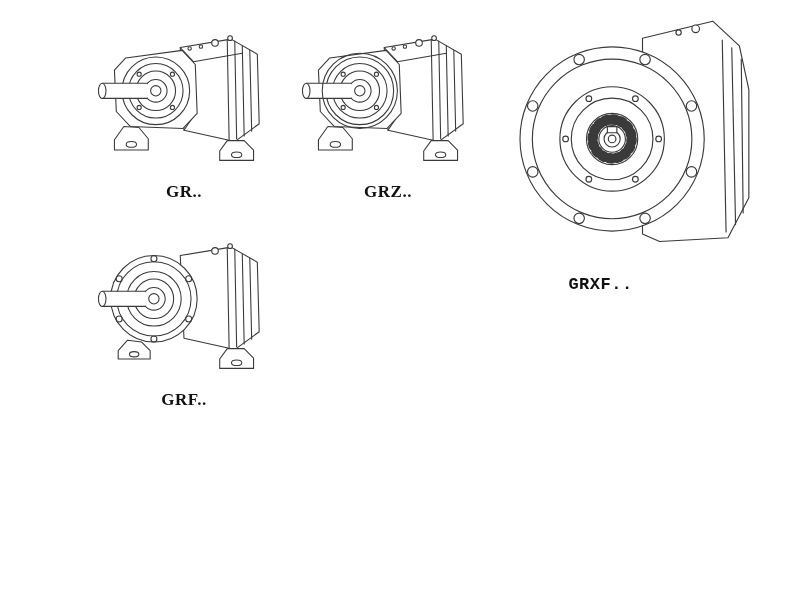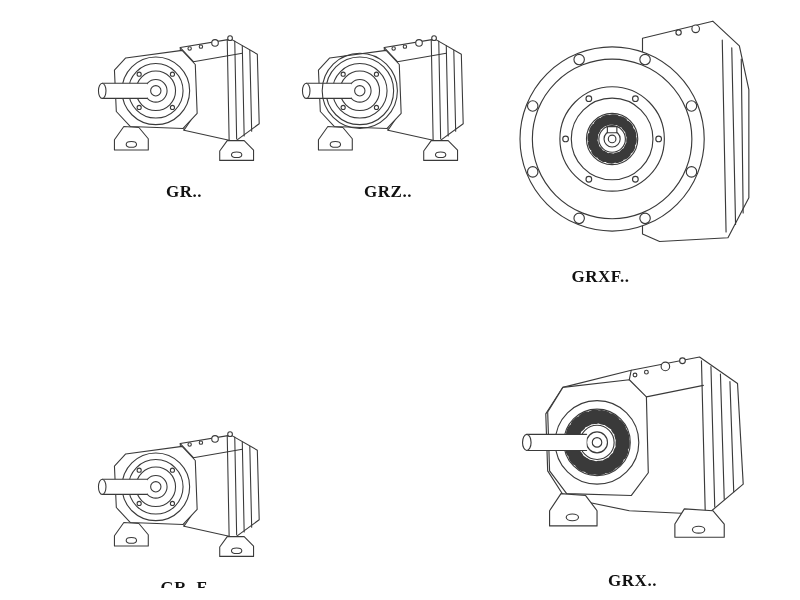--- a/index.html
+++ b/index.html
@@ -14,21 +14,21 @@
     position:absolute; display:flex; flex-direction:column; align-items:center;
   }
   .card svg { display:block; }
   .solid { color:#3a3a3a; }
   .phantom { color:#c7c7c7; }
   .phantom svg.drawing { stroke-dasharray:2.2 1.8; }
   .label {
     font-weight:700; font-size:17px; color:#111111;
     letter-spacing:0.5px; margin-top:14px; white-space:nowrap;
   }
-  .label-grxf { margin-top:16px; transform:translateX(-42px); }
+  .label-grxf { margin-top:24px; transform:translateX(-42px);font-family:Liberation Mono, monospace; }
   .label-grx  { margin-top:28px; transform:translateX(-12px); }
 </style>
 </head>
 <body>
 
 <div class="page">
 
   <svg class="defs-holder" aria-hidden="true">
     <defs>
 
@@ -191,30 +191,24 @@
     <figcaption class="label">GRZ..</figcaption>
   </figure>
 
   <figure class="card solid" style="left:500px; top:6px;">
     <svg class="drawing" viewBox="0 0 300 258" width="285" height="245">
         <use href="#gb-front"></use>
       </svg>
     <figcaption class="label label-grxf">GRXF..</figcaption>
   </figure>
 
-
-
-  <figure class="card solid" style="left:90px; top:404px;">
+  <figure class="card solid" style="left:90px; top:216px;">
     <svg class="drawing" viewBox="0 0 200 170" width="188" height="160">
-        <use href="#gb-side"></use>
-      </svg>
-    <figcaption class="label">GR..F</figcaption>
-  </figure>
-
-
-  <figure class="card solid" style="left:502px; top:300px;">
-    <svg class="drawing" viewBox="0 0 300 256" width="285" height="243">
-        <use href="#gb-big"></use>
-      </svg>
-    <figcaption class="label label-grx">GRX..</figcaption>
-  </figure>
+        <use href="#gb-flange"></use>
+      </svg>
+    <figcaption class="label">GRF..</figcaption>
+  </figure>
+
+
+
+
 
 </div>
 
 </body></html>

